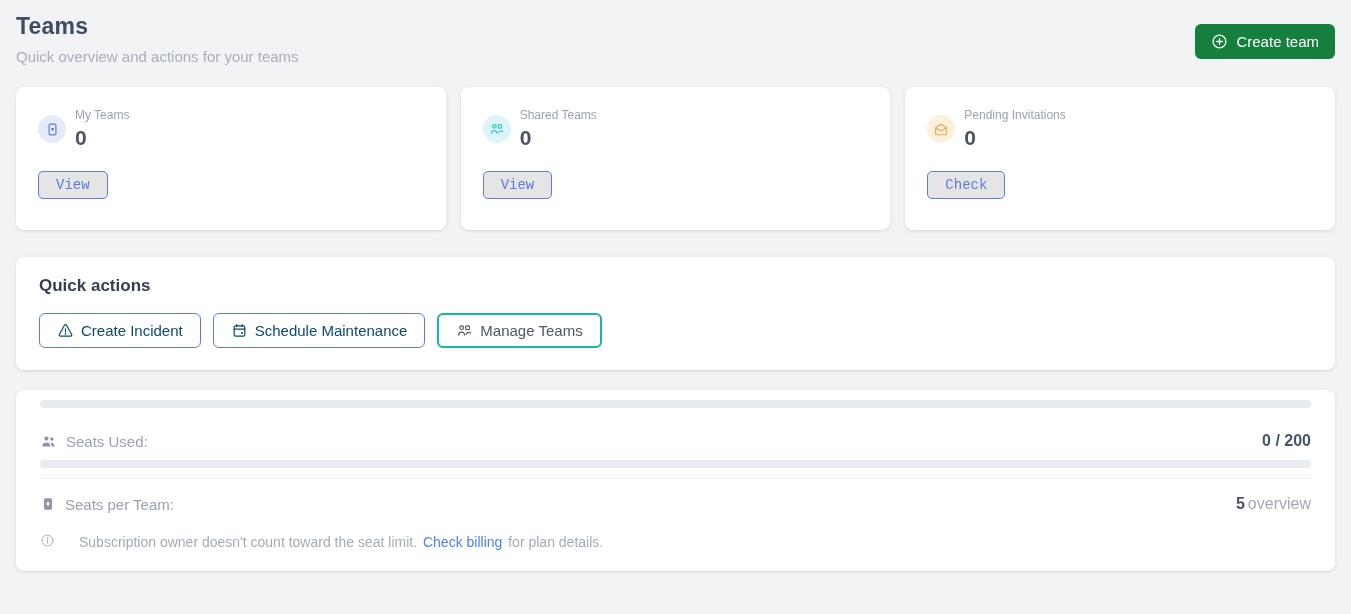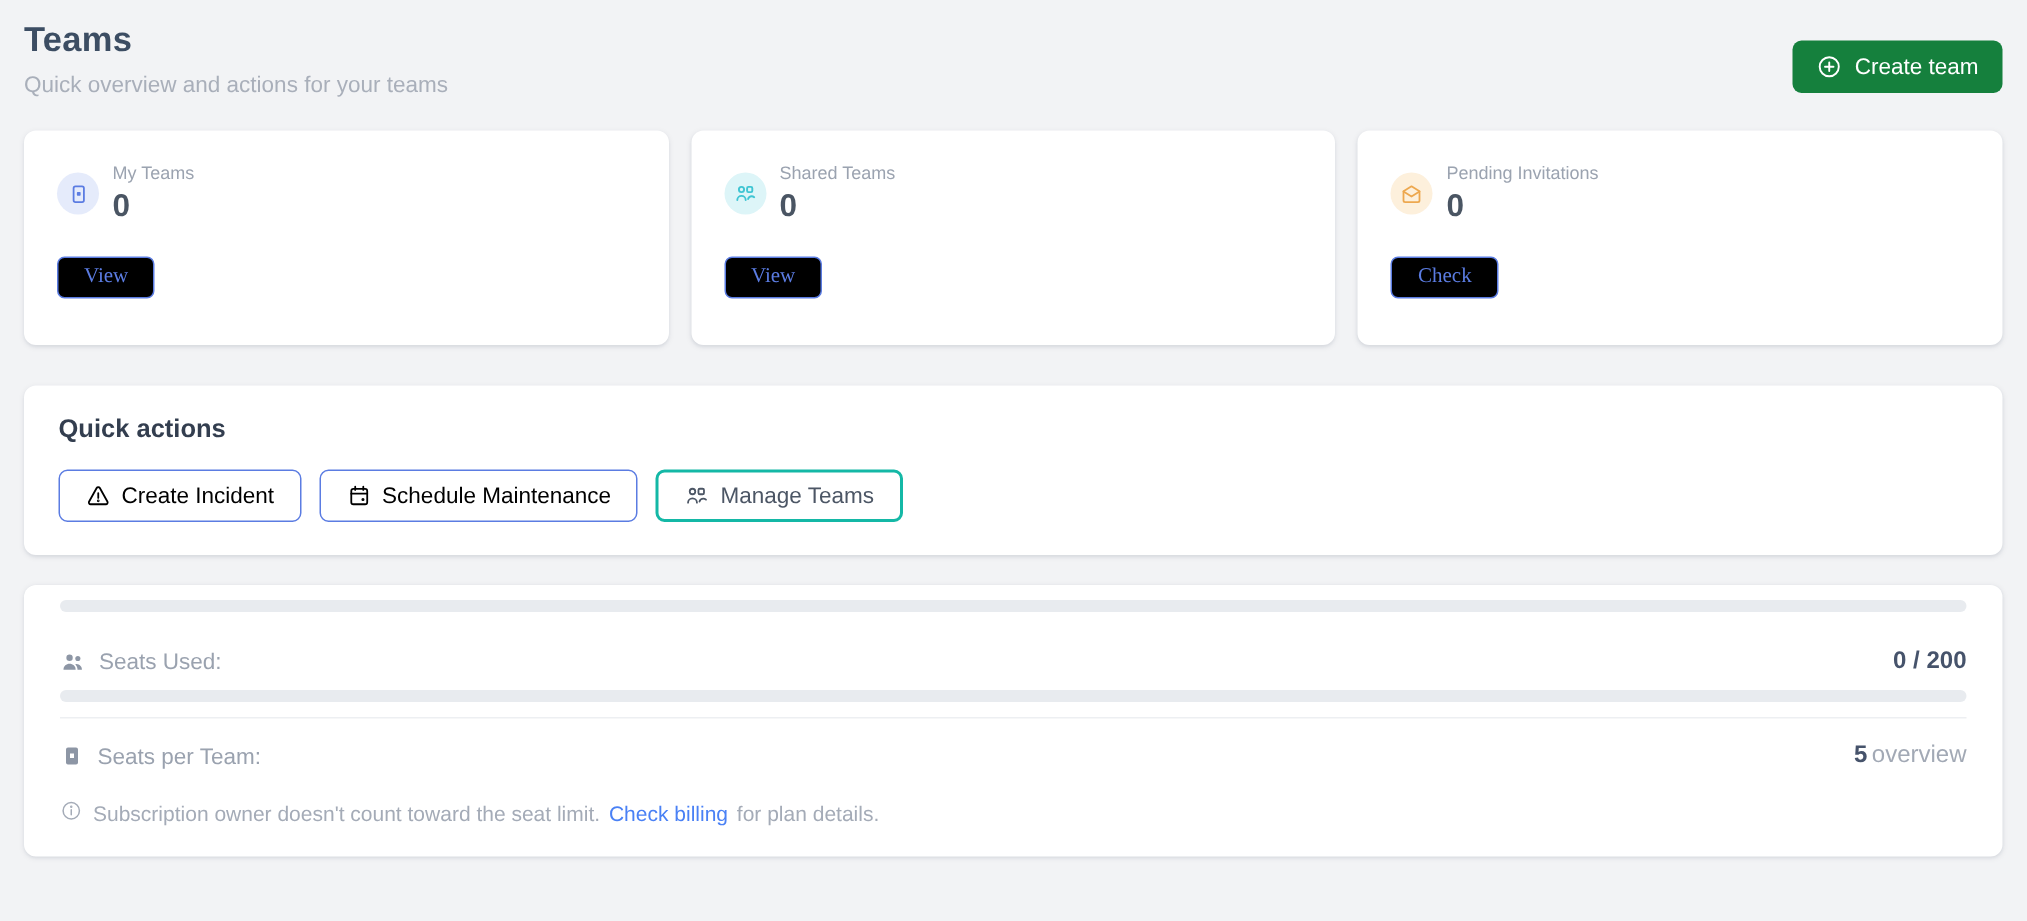--- a/index.html
+++ b/index.html
@@ -7,21 +7,21 @@
   body {
     background: #f2f3f5;
     font-family: "Liberation Sans", sans-serif;
     color: #4a5563;
     overflow: hidden;
   }
   .container { padding: 13px 16px 0 16px; }
 
   
   .page-header {
-    display: flex; justify-content: space-between; align-items: center;
+    display: flex; justify-content: space-between; align-items: flex-start;
     margin-bottom: 22px;
   }
   .page-title { font-size: 23px; font-weight: bold; color: #3c4d63; letter-spacing: .2px; }
   .page-subtitle { font-size: 15px; color: #a9afba; margin-top: 8px; }
   .btn-create {
     display: inline-flex; align-items: center; gap: 8px;
     background: #15803d; color: #fff; border: none; border-radius: 6px;
     padding: 9px 16px; font-size: 15px; font-family: inherit; cursor: pointer;
     margin-top: 11px;
   }
@@ -44,34 +44,34 @@
     width: 28px; height: 28px; border-radius: 50%;
     display: inline-flex; align-items: center; justify-content: center; flex: 0 0 28px;
   }
   .icon-circle.blue   { background: #e5ebfb; color: #5b7ce2; }
   .icon-circle.teal   { background: #ddf5f8; color: #3fc5d3; }
   .icon-circle.orange { background: #fdf0dc; color: #eda84f; }
   .stat-label { font-size: 12px; color: #9ba3b0; }
   .stat-value { font-size: 21px; font-weight: bold; color: #4a5563; margin-top: 4px; }
   .btn-outline-blue {
     margin-top: 21px;
-    background: #000000; color: #5b7ce2; border: 1px solid #5b7ce2; border-radius: 5px;
-    padding: 5px 17px; font-size: 14px; font-family: Liberation Serif, serif; cursor: pointer;
+    background: #e5e5e5; color: #5b7ce2; border: 1px solid #5b7ce2; border-radius: 5px;
+    padding: 5px 17px; font-size: 14px; font-family: Liberation Mono, monospace; cursor: pointer;
   }
 
   
   .quick-card { padding: 19px 23px 22px 23px; margin-bottom: 20px; }
   .quick-title { font-size: 17px; font-weight: bold; color: #333e4f; margin-bottom: 17px; }
   .quick-buttons { display: flex; gap: 12px; }
   .qa-btn {
     display: inline-flex; align-items: center; gap: 7px;
     background: #fff; border-radius: 6px; padding: 7px 17px;
     font-size: 15px; font-family: inherit; cursor: pointer;
   }
-  .qa-btn.primary { border: 1px solid #5b7ce2; color: #000000; }
+  .qa-btn.primary { border: 1px solid #5b7ce2; color: #0c4a6e; }
   .qa-btn.neutral { border: 2px solid #14b8a6; color: #4c5665; }
   .qa-btn svg { display: block; }
 
   
   .usage-card { padding: 10px 24px 20px 24px; }
   .usage-row {
     display: flex; justify-content: space-between; align-items: center;
     padding: 14px 0 10px 0;
   }
   .usage-left { display: inline-flex; align-items: center; gap: 9px; font-size: 15px; color: #9aa2af; }
@@ -79,21 +79,21 @@
   .usage-value { font-size: 16px; font-weight: bold; color: #46536b; }
   .progress-track {
     height: 8px; background: #e8ebef; border-radius: 4px; overflow: hidden;
     margin-bottom: 10px;
   }
   .progress-fill { height: 100%; background: #5b7ce2; border-radius: 4px; width: 0%; }
   .usage-divider { border: none; border-top: 1px solid #edeff2; margin: 10px 0 2px 0; }
   .members-val { font-size: 16px; color: #a2a9b5; font-weight: normal; }
   .members-val b { color: #46536b; font-weight: bold; margin-right: 3px; }
   .usage-note {
-    display: flex; align-items: center; gap: 7px;
+    display: flex; align-items: center; gap: 24px;
     font-size: 14px; color: #a4abb7; margin-top: 10px;
   }
   .usage-note svg { flex: 0 0 auto; color: #a4abb7; }
   .billing-link { color: #4a81f5; text-decoration: none; margin: 0 2px; cursor: pointer; }
 </style>
 </head>
 <body>
 
 <div class="container">
 

